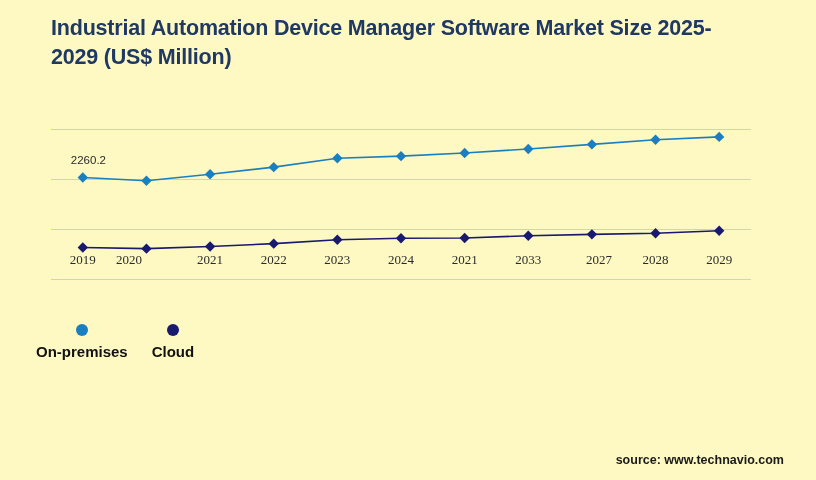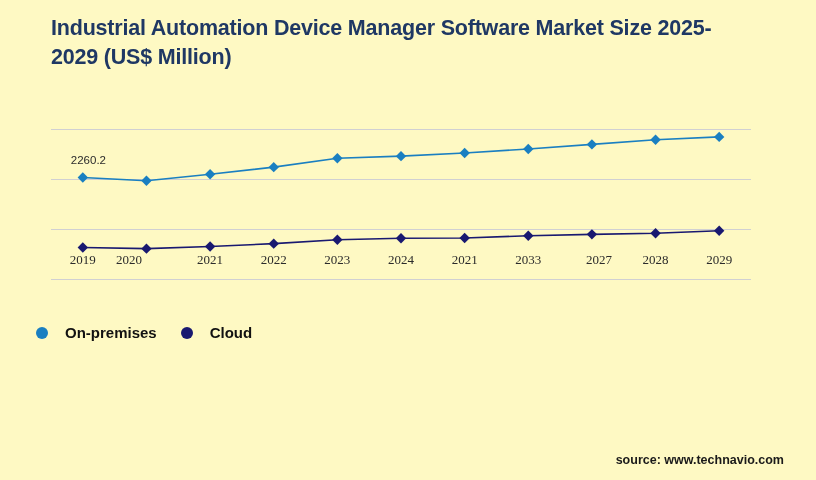--- a/index.html
+++ b/index.html
@@ -95,23 +95,23 @@
     position: absolute;
     left: 36px;
     top: 324px;
     display: flex;
     flex-direction: row;
     align-items: center;
     gap: 24px;
   }
   .legend-item {
     display: flex;
-    flex-direction: row;
+    flex-direction: column;
     align-items: center;
-    gap: 17px;
+    gap: 7px;
   }
   .legend-swatch {
     width: 12px;
     height: 12px;
     border-radius: 50%;
     flex: 0 0 auto;
   }
   .legend-label {
     font-size: 15px;
     font-weight: bold;

